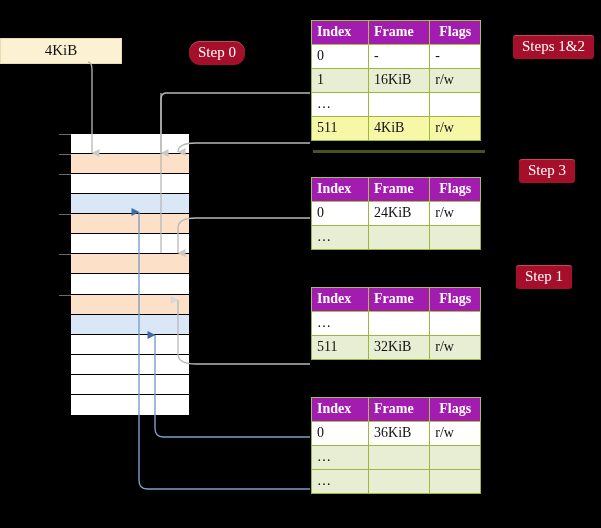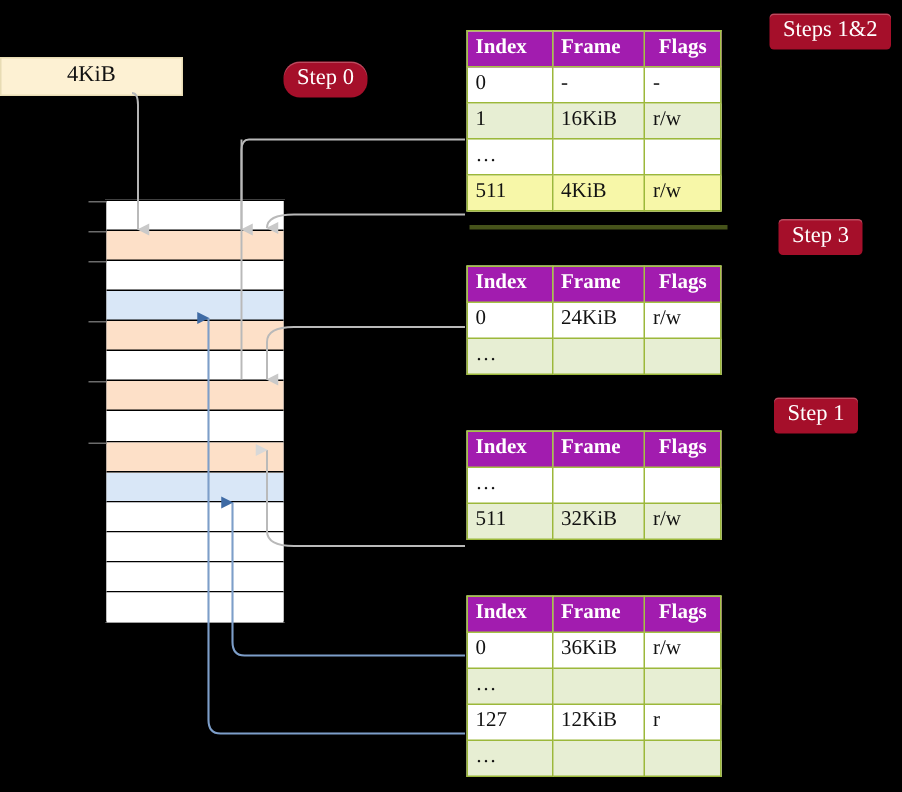--- a/index.html
+++ b/index.html
@@ -52,24 +52,24 @@
 
 <div id="stage">
 
   <div class="sizebox" style="left:0px;top:38px;width:120px;height:24px;">
     <span>4KiB</span>
   </div>
 
   <div class="badge" style="left:189px;top:41px;border-radius:11px;">
     <span>Step 0</span>
   </div>
-  <div class="badge" style="left:513px;top:9px;">
+  <div class="badge" style="left:513px;top:35px;">
     <span>Steps 1&amp;2</span>
   </div>
-  <div class="badge" style="left:519px;top:146px;">
+  <div class="badge" style="left:519px;top:159px;">
     <span>Step 3</span>
   </div>
   <div class="badge" style="left:516px;top:265px;">
     <span>Step 1</span>
   </div>
 
   <div id="memcol">
       <div class="mrow w" style="position: relative;">
         <div class="tick" style="top: 0px; position: absolute;"></div>
       </div>
@@ -225,25 +225,20 @@
         <tr>
           <td class="c0">0</td>
           <td class="c1">36KiB</td>
           <td class="c2">r/w</td>
         </tr>
         <tr class="alt">
           <td class="c0">…</td>
           <td class="c1"></td>
           <td class="c2"></td>
         </tr>
-        <tr>
-          <td class="c0">127</td>
-          <td class="c1">12KiB</td>
-          <td class="c2">r</td>
-        </tr>
         <tr class="alt">
           <td class="c0">…</td>
           <td class="c1"></td>
           <td class="c2"></td>
         </tr>
       </tbody>
     </table>
 
 </div>
 

